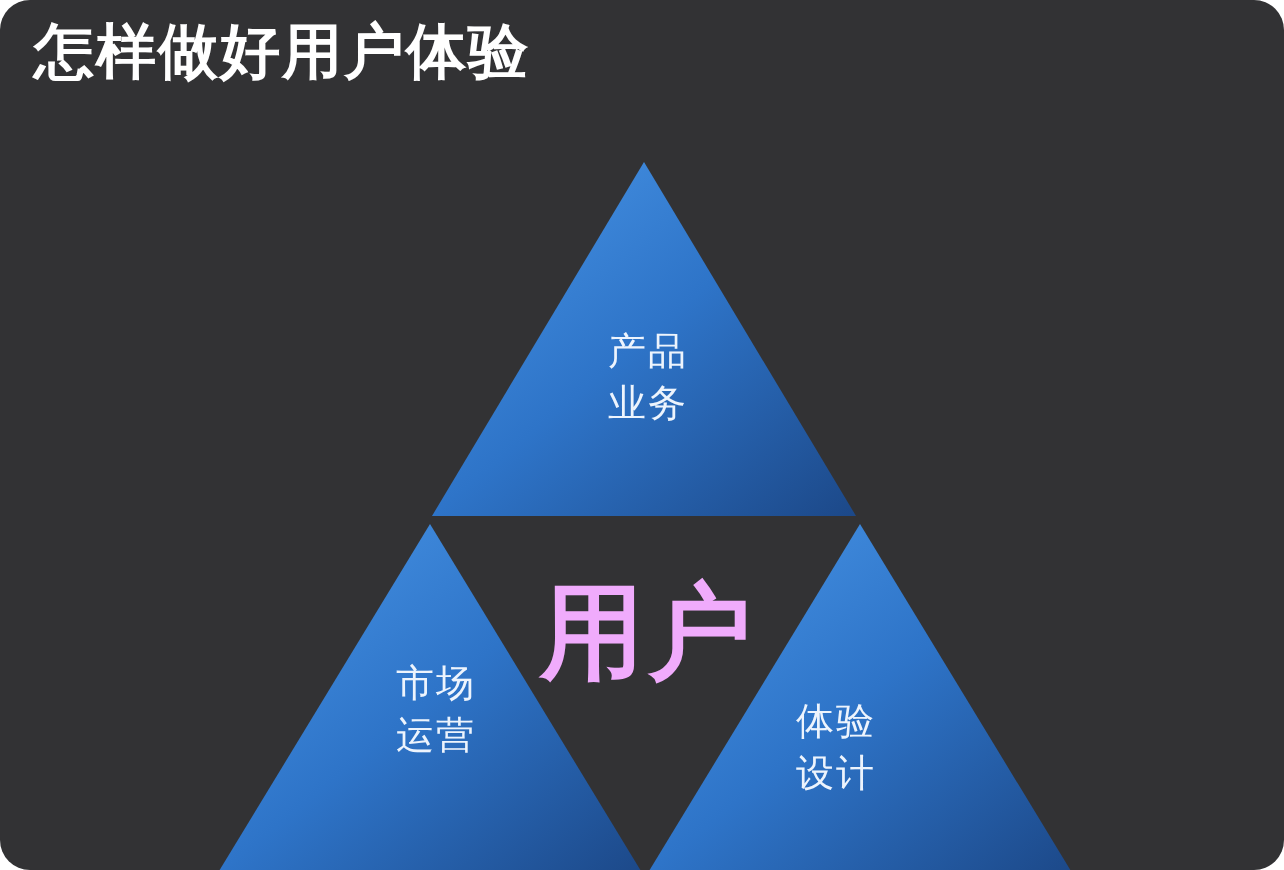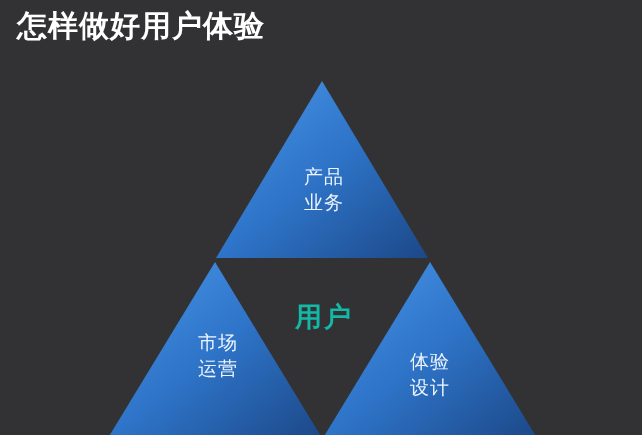--- a/index.html
+++ b/index.html
@@ -8,20 +8,21 @@
     width: 642px;
     height: 435px;
     overflow: hidden;
     font-family: "Liberation Sans", sans-serif;
   }
   .slide {
     position: relative;
     width: 642px;
     height: 435px;
     background: #323234;
+    border-radius: 15px;
   }
   .slide-title {
     position: absolute;
     left: 17px;
     top: 6px;
     margin: 0;
     font-size: 30px;
     font-weight: bold;
     color: #ffffff;
     letter-spacing: 1px;
@@ -41,28 +42,28 @@
     color: #edf4fd;
     font-size: 19px;
     line-height: 26px;
     font-weight: 500;
     letter-spacing: 1px;
     white-space: nowrap;
   }
   .tri-label span { display: block; }
   .label-top   { left: 324px; top: 190px; }
   .label-bl    { left: 218px; top: 356px; }
-  .label-br    { left: 430px; top: 375px; }
+  .label-br    { left: 418px; top: 375px; }
   .center-label {
     position: absolute;
     left: 324px;
     top: 317px;
     transform: translate(-50%, -50%);
-    color: #14b8a6;
-    font-size: 27px;
+    color: #f0abfc;
+    font-size: 52px;
     font-weight: bold;
     letter-spacing: 2px;
     white-space: nowrap;
   }
 </style>
 </head>
 <body>
 
 <div class="slide">
 

